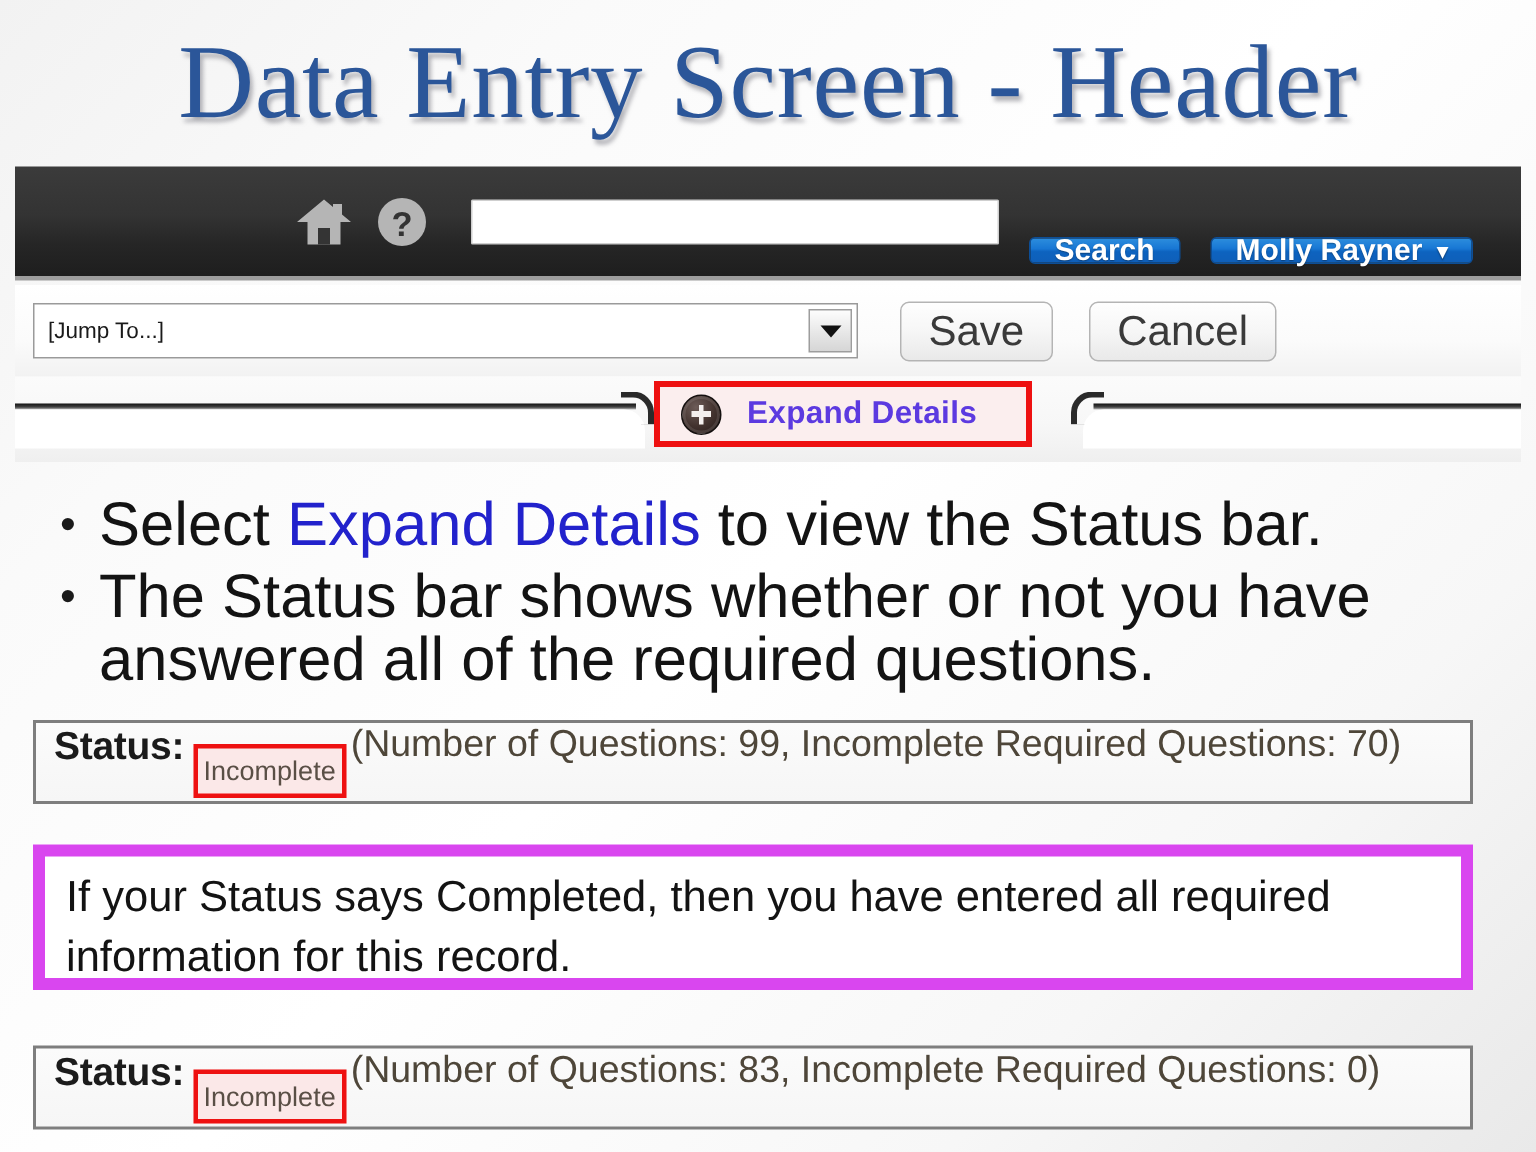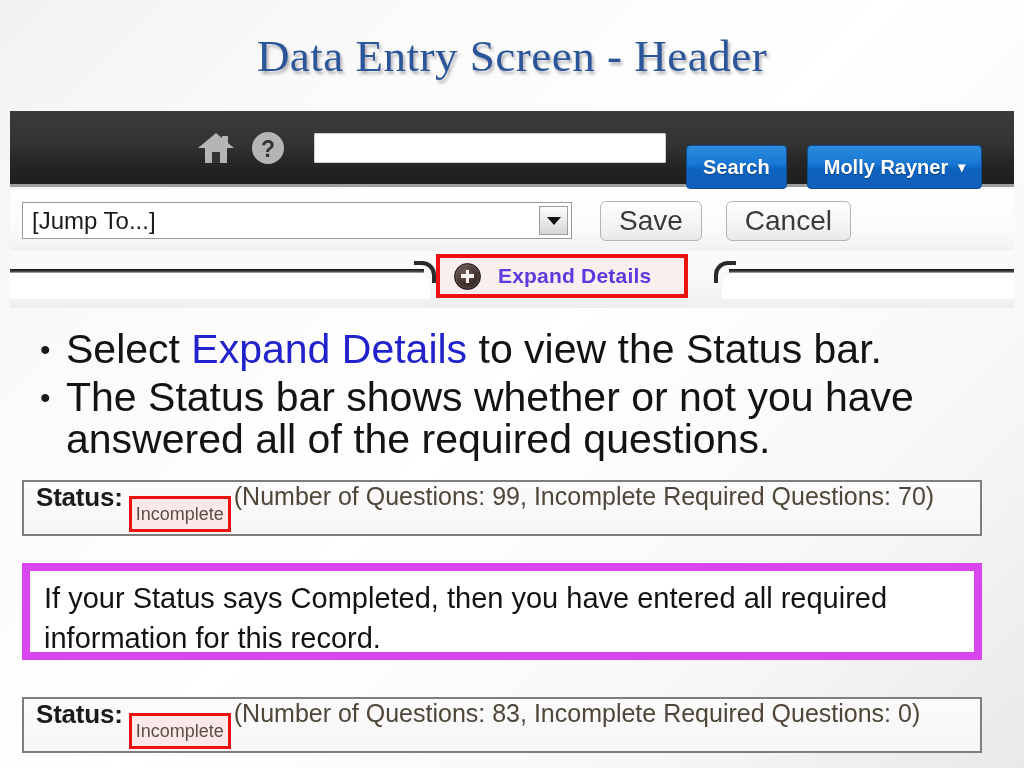--- a/index.html
+++ b/index.html
@@ -22,21 +22,21 @@
     top: 6px;
     left: 0;
     width: 1024px;
     height: 100px;
     display: flex;
     align-items: center;
     justify-content: center;
   }
   .slide-title-text {
     font-family: "Liberation Serif", "DejaVu Serif", serif;
-    font-size: 45px;
+    font-size: 70px;
     line-height: 1;
     color: #2B5699;
     letter-spacing: 0.5px;
     text-shadow: 2px 3px 3px rgba(120,120,130,0.55);
     white-space: nowrap;
   }
 
   
   .app-shot {
     position: absolute;
@@ -77,21 +77,21 @@
     border-radius: 1px;
     margin-left: 14px;
     font-family: "Liberation Sans", sans-serif;
     font-size: 14px;
     padding: 0 5px;
     color: #222;
     outline: none;
   }
 
   .blue-btn {
-    height: 44px;
+    height: 18px;
     margin-left: 20px;
     padding: 0 16px;
     border: 1px solid #0d4e96;
     border-radius: 4px;
     background: linear-gradient(180deg, #2c8ddd 0%, #1877d4 42%, #0d63bf 55%, #0f5fb9 100%);
     color: #ffffff;
     font-family: "Liberation Sans", sans-serif;
     font-size: 20px;
     font-weight: bold;
     line-height: 1;
@@ -125,21 +125,21 @@
     height: 37px;
     border: 1px solid #9a9a9a;
     background: #ffffff;
     display: flex;
     align-items: center;
     position: relative;
     padding-left: 9px;
   }
   .jump-select .jt-label {
     font-family: "Liberation Sans", sans-serif;
-    font-size: 24px;
+    font-size: 15px;
     color: #1a1a1a;
     line-height: 1;
   }
   .jump-arrow {
     position: absolute;
     right: 3px;
     top: 3px;
     width: 29px;
     height: 29px;
     border: 1px solid #9d9d9d;

